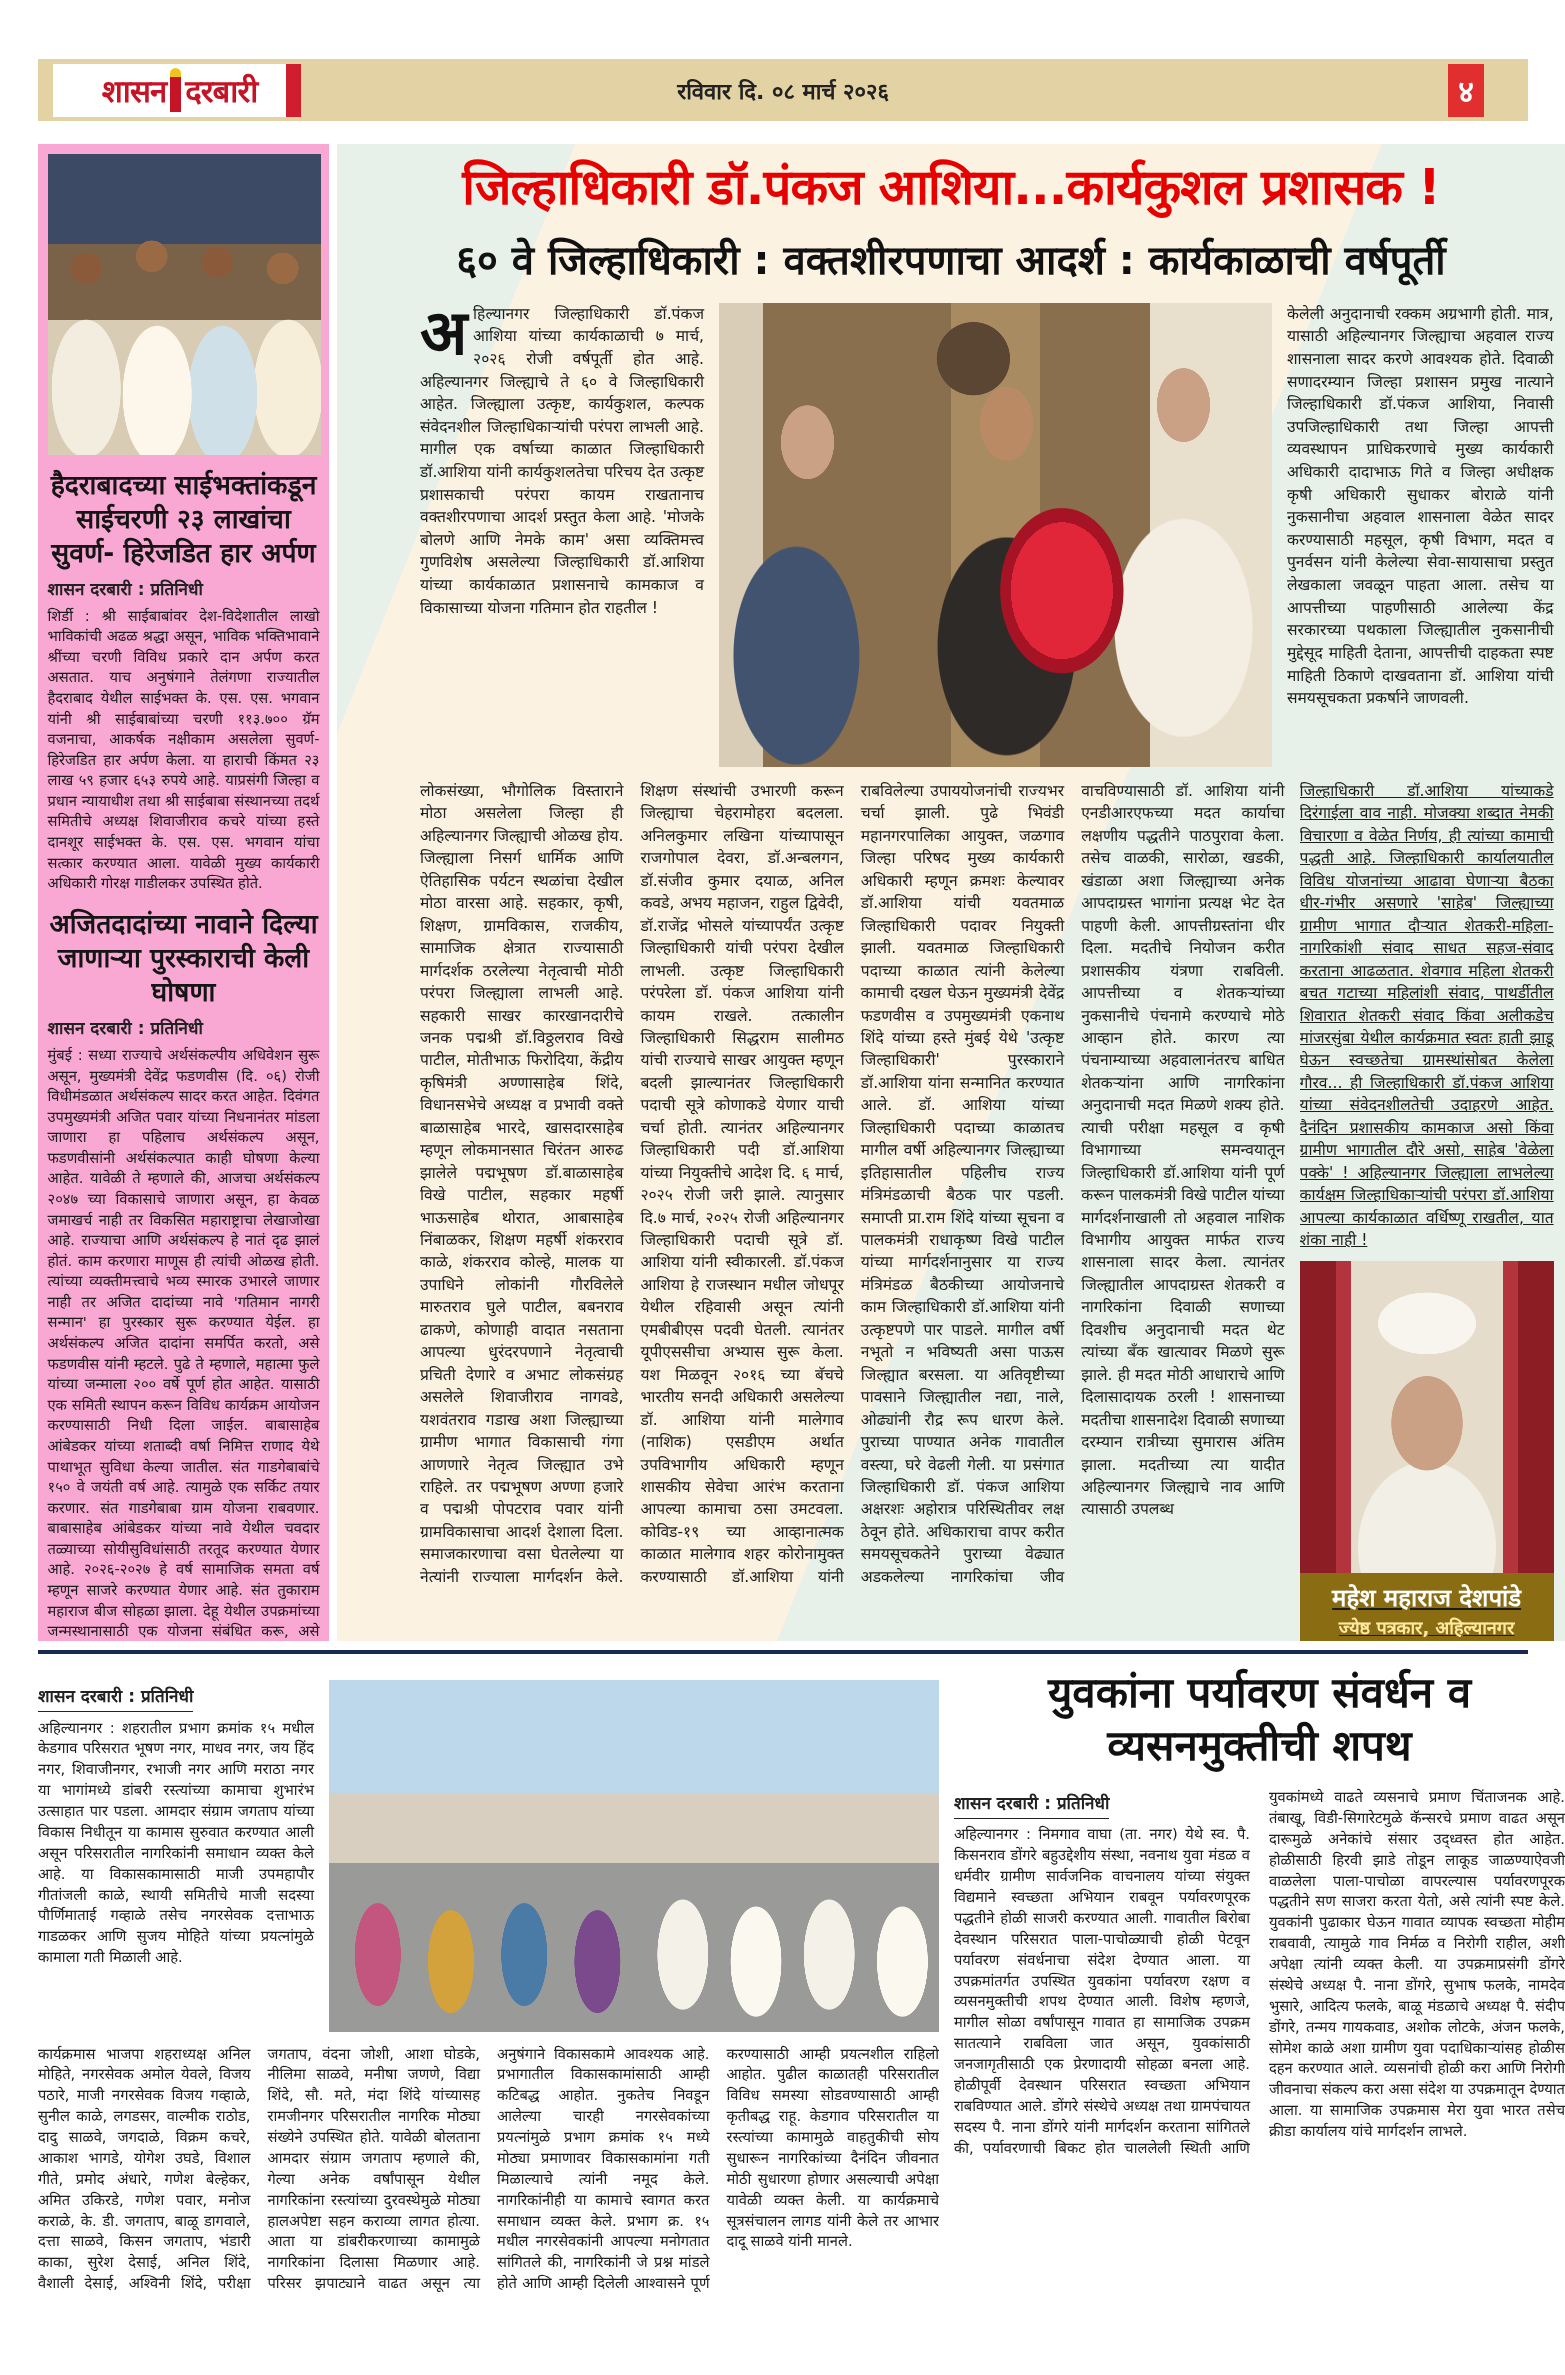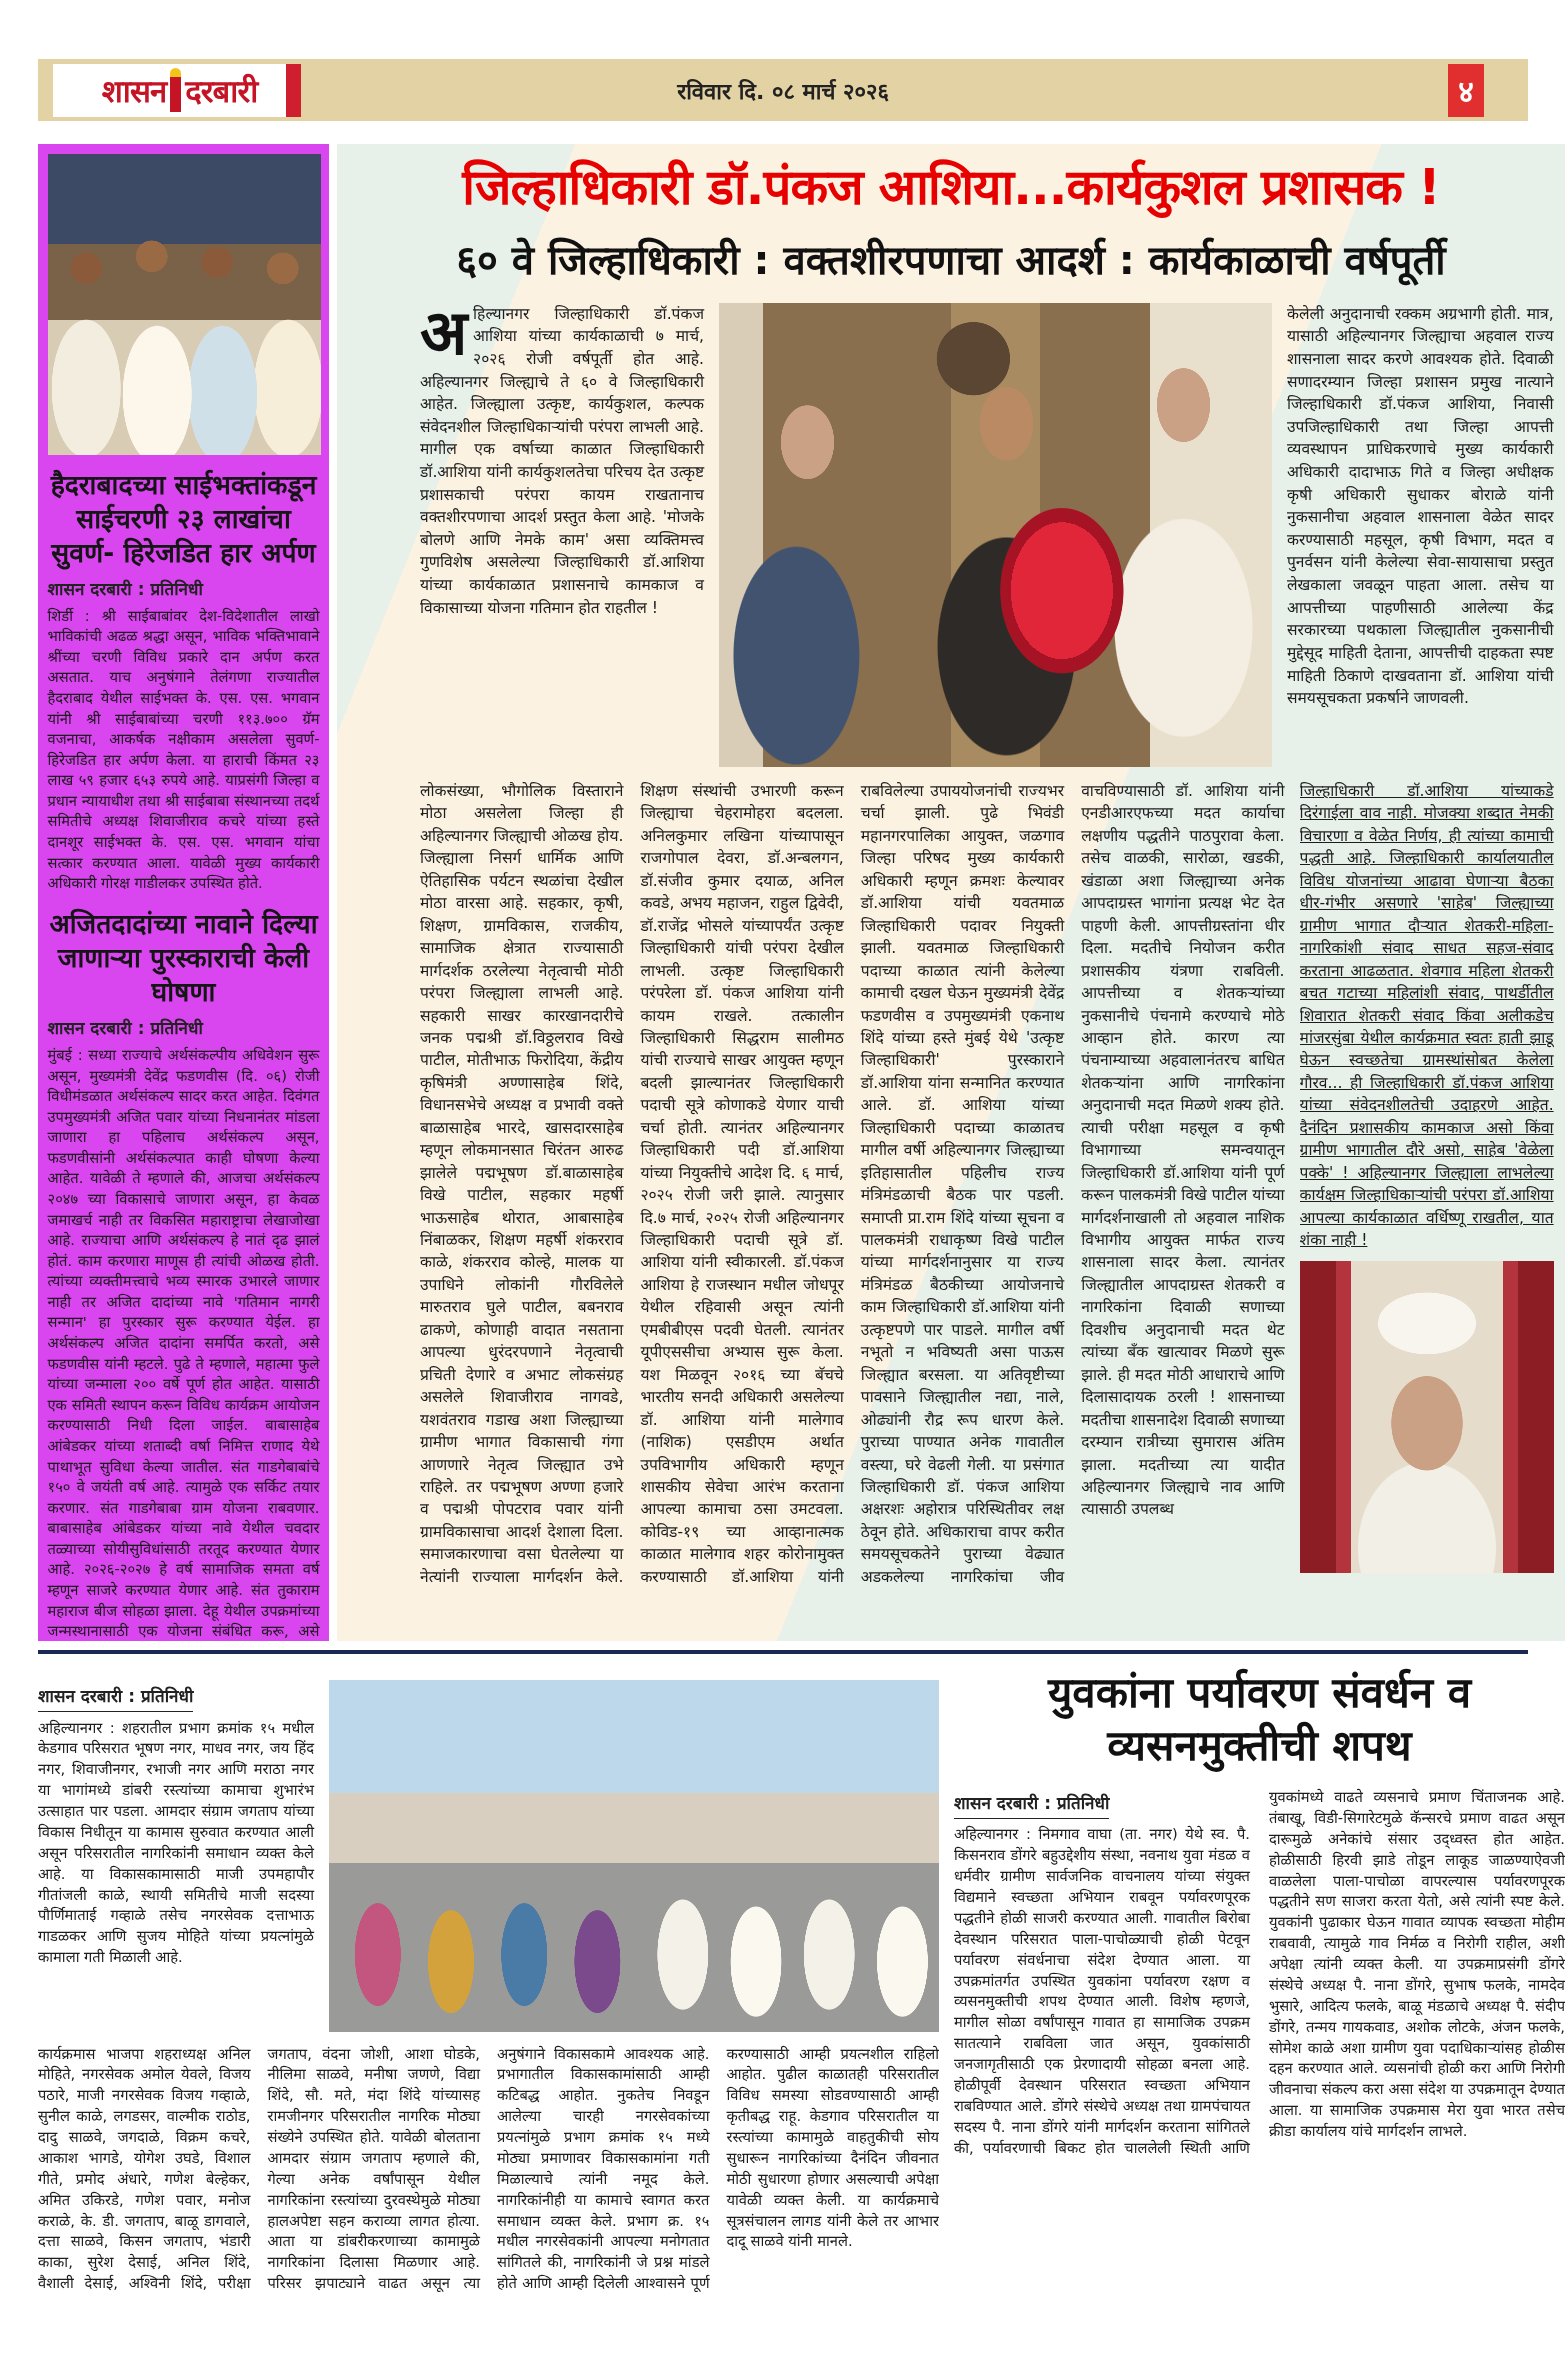--- a/index.html
+++ b/index.html
@@ -11,21 +11,21 @@
             display:flex;align-items:center;justify-content:center;gap:3.8px;padding-left:12px;}
   .logo-text{color:#c41425;font-weight:bold;font-size:31px;letter-spacing:-0.9px;}
   .minar{width:11.4px;height:44px;border-radius:5.7px 5.7px 0 0;
          background:linear-gradient(#f2c318 0 8.5px,#c41425 8.5px 100%);}
   .mast-stripe{position:absolute;left:248px;top:4.7px;width:15px;height:53px;background:#cf1f2e;}
   .mast-date{position:absolute;left:0;top:0;width:100%;height:100%;display:flex;
              align-items:center;justify-content:center;font-size:22px;font-weight:bold;color:#222;}
   .page-num{position:absolute;right:44px;top:4.7px;width:36px;height:53px;background:#e12f2f;
             color:#ffffff;font-size:30px;font-weight:bold;display:flex;align-items:center;justify-content:center;}
   
-  .sidebar{position:absolute;left:38px;top:144px;width:291px;height:1497px;background:#d946ef;
+  .sidebar{position:absolute;left:38px;top:144px;width:291px;height:1497px;background:#f9a8d4;
            padding:9.5px;box-sizing:border-box;overflow:hidden;}
   .photo{position:relative;overflow:hidden;}
   .ph-temple{width:273px;height:301px;background:
       radial-gradient(32px 32px at 14% 38%,#8a5a3a 0 49%,transparent 50%),
       radial-gradient(32px 32px at 38% 34%,#9a6a44 0 49%,transparent 50%),
       radial-gradient(32px 32px at 62% 36%,#8a5a3a 0 49%,transparent 50%),
       radial-gradient(32px 32px at 86% 38%,#9a6a44 0 49%,transparent 50%),
       radial-gradient(57px 114px at 14% 78%,#f3ede0 0 60%,transparent 61%),
       radial-gradient(57px 114px at 40% 80%,#fdf6ea 0 60%,transparent 61%),
       radial-gradient(57px 114px at 64% 80%,#cfe0e8 0 60%,transparent 61%),
@@ -128,20 +128,24 @@
         <span class="dropcap">अ</span><span>हिल्यानगर जिल्हाधिकारी डॉ.पंकज आशिया यांच्या कार्यकाळाची ७ मार्च, २०२६ रोजी वर्षपूर्ती होत आहे. अहिल्यानगर जिल्ह्याचे ते ६० वे जिल्हाधिकारी आहेत. जिल्ह्याला उत्कृष्ट, कार्यकुशल, कल्पक संवेदनशील जिल्हाधिकाऱ्यांची परंपरा लाभली आहे. मागील एक वर्षाच्या काळात जिल्हाधिकारी डॉ.आशिया यांनी कार्यकुशलतेचा परिचय देत उत्कृष्ट प्रशासकाची परंपरा कायम राखतानाच वक्तशीरपणाचा आदर्श प्रस्तुत केला आहे. 'मोजके बोलणे आणि नेमके काम' असा व्यक्तिमत्त्व गुणविशेष असलेल्या जिल्हाधिकारी डॉ.आशिया यांच्या कार्यकाळात प्रशासनाचे कामकाज व विकासाच्या योजना गतिमान होत राहतील !</span>
       </div>
       <div class="photo ph-office"></div>
       <div class="rtop">केलेली अनुदानाची रक्कम अग्रभागी होती. मात्र, यासाठी अहिल्यानगर जिल्ह्याचा अहवाल राज्य शासनाला सादर करणे आवश्यक होते. दिवाळी सणादरम्यान जिल्हा प्रशासन प्रमुख नात्याने जिल्हाधिकारी डॉ.पंकज आशिया, निवासी उपजिल्हाधिकारी तथा जिल्हा आपत्ती व्यवस्थापन प्राधिकरणाचे मुख्य कार्यकारी अधिकारी दादाभाऊ गिते व जिल्हा अधीक्षक कृषी अधिकारी सुधाकर बोराळे यांनी नुकसानीचा अहवाल शासनाला वेळेत सादर करण्यासाठी महसूल, कृषी विभाग, मदत व पुनर्वसन यांनी केलेल्या सेवा-सायासाचा प्रस्तुत लेखकाला जवळून पाहता आला. तसेच या आपत्तीच्या पाहणीसाठी आलेल्या केंद्र सरकारच्या पथकाला जिल्ह्यातील नुकसानीची मुद्देसूद माहिती देताना, आपत्तीची दाहकता स्पष्ट माहिती ठिकाणे दाखवताना डॉ. आशिया यांची समयसूचकता प्रकर्षाने जाणवली.</div>
     </div>
     <div class="rowb">
       <div class="bodycols">लोकसंख्या, भौगोलिक विस्ताराने मोठा असलेला जिल्हा ही अहिल्यानगर जिल्ह्याची ओळख होय. जिल्ह्याला निसर्ग धार्मिक आणि ऐतिहासिक पर्यटन स्थळांचा देखील मोठा वारसा आहे. सहकार, कृषी, शिक्षण, ग्रामविकास, राजकीय, सामाजिक क्षेत्रात राज्यासाठी मार्गदर्शक ठरलेल्या नेतृत्वाची मोठी परंपरा जिल्ह्याला लाभली आहे. सहकारी साखर कारखानदारीचे जनक पद्मश्री डॉ.विठ्ठलराव विखे पाटील, मोतीभाऊ फिरोदिया, केंद्रीय कृषिमंत्री अण्णासाहेब शिंदे, विधानसभेचे अध्यक्ष व प्रभावी वक्ते बाळासाहेब भारदे, खासदारसाहेब म्हणून लोकमानसात चिरंतन आरुढ झालेले पद्मभूषण डॉ.बाळासाहेब विखे पाटील, सहकार महर्षी भाऊसाहेब थोरात, आबासाहेब निंबाळकर, शिक्षण महर्षी शंकरराव काळे, शंकरराव कोल्हे, मालक या उपाधिने लोकांनी गौरविलेले मारुतराव घुले पाटील, बबनराव ढाकणे, कोणाही वादात नसताना आपल्या धुरंदरपणाने नेतृत्वाची प्रचिती देणारे व अभाट लोकसंग्रह असलेले शिवाजीराव नागवडे, यशवंतराव गडाख अशा जिल्ह्याच्या ग्रामीण भागात विकासाची गंगा आणणारे नेतृत्व जिल्ह्यात उभे राहिले. तर पद्मभूषण अण्णा हजारे व पद्मश्री पोपटराव पवार यांनी ग्रामविकासाचा आदर्श देशाला दिला. समाजकारणाचा वसा घेतलेल्या या नेत्यांनी राज्याला मार्गदर्शन केले. शिक्षण संस्थांची उभारणी करून जिल्ह्याचा चेहरामोहरा बदलला. अनिलकुमार लखिना यांच्यापासून राजगोपाल देवरा, डॉ.अन्बलगन, डॉ.संजीव कुमार दयाळ, अनिल कवडे, अभय महाजन, राहुल द्विवेदी, डॉ.राजेंद्र भोसले यांच्यापर्यंत उत्कृष्ट जिल्हाधिकारी यांची परंपरा देखील लाभली. उत्कृष्ट जिल्हाधिकारी परंपरेला डॉ. पंकज आशिया यांनी कायम राखले. तत्कालीन जिल्हाधिकारी सिद्धराम सालीमठ यांची राज्याचे साखर आयुक्त म्हणून बदली झाल्यानंतर जिल्हाधिकारी पदाची सूत्रे कोणाकडे येणार याची चर्चा होती. त्यानंतर अहिल्यानगर जिल्हाधिकारी पदी डॉ.आशिया यांच्या नियुक्तीचे आदेश दि. ६ मार्च, २०२५ रोजी जरी झाले. त्यानुसार दि.७ मार्च, २०२५ रोजी अहिल्यानगर जिल्हाधिकारी पदाची सूत्रे डॉ. आशिया यांनी स्वीकारली. डॉ.पंकज आशिया हे राजस्थान मधील जोधपूर येथील रहिवासी असून त्यांनी एमबीबीएस पदवी घेतली. त्यानंतर यूपीएससीचा अभ्यास सुरू केला. यश मिळवून २०१६ च्या बॅचचे भारतीय सनदी अधिकारी असलेल्या डॉ. आशिया यांनी मालेगाव (नाशिक) एसडीएम अर्थात उपविभागीय अधिकारी म्हणून शासकीय सेवेचा आरंभ करताना आपल्या कामाचा ठसा उमटवला. कोविड-१९ च्या आव्हानात्मक काळात मालेगाव शहर कोरोनामुक्त करण्यासाठी डॉ.आशिया यांनी राबविलेल्या उपाययोजनांची राज्यभर चर्चा झाली. पुढे भिवंडी महानगरपालिका आयुक्त, जळगाव जिल्हा परिषद मुख्य कार्यकारी अधिकारी म्हणून क्रमशः केल्यावर डॉ.आशिया यांची यवतमाळ जिल्हाधिकारी पदावर नियुक्ती झाली. यवतमाळ जिल्हाधिकारी पदाच्या काळात त्यांनी केलेल्या कामाची दखल घेऊन मुख्यमंत्री देवेंद्र फडणवीस व उपमुख्यमंत्री एकनाथ शिंदे यांच्या हस्ते मुंबई येथे 'उत्कृष्ट जिल्हाधिकारी' पुरस्काराने डॉ.आशिया यांना सन्मानित करण्यात आले. डॉ. आशिया यांच्या जिल्हाधिकारी पदाच्या काळातच मागील वर्षी अहिल्यानगर जिल्ह्याच्या इतिहासातील पहिलीच राज्य मंत्रिमंडळाची बैठक पार पडली. समाप्ती प्रा.राम शिंदे यांच्या सूचना व पालकमंत्री राधाकृष्ण विखे पाटील यांच्या मार्गदर्शनानुसार या राज्य मंत्रिमंडळ बैठकीच्या आयोजनाचे काम जिल्हाधिकारी डॉ.आशिया यांनी उत्कृष्टपणे पार पाडले. मागील वर्षी नभूतो न भविष्यती असा पाऊस जिल्ह्यात बरसला. या अतिवृष्टीच्या पावसाने जिल्ह्यातील नद्या, नाले, ओढ्यांनी रौद्र रूप धारण केले. पुराच्या पाण्यात अनेक गावातील वस्त्या, घरे वेढली गेली. या प्रसंगात जिल्हाधिकारी डॉ. पंकज आशिया अक्षरशः अहोरात्र परिस्थितीवर लक्ष ठेवून होते. अधिकाराचा वापर करीत समयसूचकतेने पुराच्या वेढ्यात अडकलेल्या नागरिकांचा जीव वाचविण्यासाठी डॉ. आशिया यांनी एनडीआरएफच्या मदत कार्याचा लक्षणीय पद्धतीने पाठपुरावा केला. तसेच वाळकी, सारोळा, खडकी, खंडाळा अशा जिल्ह्याच्या अनेक आपदाग्रस्त भागांना प्रत्यक्ष भेट देत पाहणी केली. आपत्तीग्रस्तांना धीर दिला. मदतीचे नियोजन करीत प्रशासकीय यंत्रणा राबविली. आपत्तीच्या व शेतकऱ्यांच्या नुकसानीचे पंचनामे करण्याचे मोठे आव्हान होते. कारण त्या पंचनाम्याच्या अहवालानंतरच बाधित शेतकऱ्यांना आणि नागरिकांना अनुदानाची मदत मिळणे शक्य होते. त्याची परीक्षा महसूल व कृषी विभागाच्या समन्वयातून जिल्हाधिकारी डॉ.आशिया यांनी पूर्ण करून पालकमंत्री विखे पाटील यांच्या मार्गदर्शनाखाली तो अहवाल नाशिक विभागीय आयुक्त मार्फत राज्य शासनाला सादर केला. त्यानंतर जिल्ह्यातील आपदाग्रस्त शेतकरी व नागरिकांना दिवाळी सणाच्या दिवशीच अनुदानाची मदत थेट त्यांच्या बँक खात्यावर मिळणे सुरू झाले. ही मदत मोठी आधाराचे आणि दिलासादायक ठरली ! शासनाच्या मदतीचा शासनादेश दिवाळी सणाच्या दरम्यान रात्रीच्या सुमारास अंतिम झाला. मदतीच्या त्या यादीत अहिल्यानगर जिल्ह्याचे नाव आणि त्यासाठी उपलब्ध</div>
       <div class="rstack">
         <div class="rmid">जिल्हाधिकारी डॉ.आशिया यांच्याकडे दिरंगाईला वाव नाही. मोजक्या शब्दात नेमकी विचारणा व वेळेत निर्णय, ही त्यांच्या कामाची पद्धती आहे. जिल्हाधिकारी कार्यालयातील विविध योजनांच्या आढावा घेणाऱ्या बैठका धीर-गंभीर असणारे 'साहेब' जिल्ह्याच्या ग्रामीण भागात दौऱ्यात शेतकरी-महिला-नागरिकांशी संवाद साधत सहज-संवाद करताना आढळतात. शेवगाव महिला शेतकरी बचत गटाच्या महिलांशी संवाद, पाथर्डीतील शिवारात शेतकरी संवाद किंवा अलीकडेच मांजरसुंबा येथील कार्यक्रमात स्वतः हाती झाडू घेऊन स्वच्छतेचा ग्रामस्थांसोबत केलेला गौरव... ही जिल्हाधिकारी डॉ.पंकज आशिया यांच्या संवेदनशीलतेची उदाहरणे आहेत. दैनंदिन प्रशासकीय कामकाज असो किंवा ग्रामीण भागातील दौरे असो, साहेब 'वेळेला पक्के' ! अहिल्यानगर जिल्ह्याला लाभलेल्या कार्यक्षम जिल्हाधिकाऱ्यांची परंपरा डॉ.आशिया आपल्या कार्यकाळात वर्धिष्णू राखतील, यात शंका नाही !</div>
         <div class="photo ph-portrait"></div>
+        <div class="cap-box">
+          <div class="cap-name">महेश महाराज देशपांडे</div>
+          <div class="cap-role">ज्येष्ठ पत्रकार, अहिल्यानगर</div>
+        </div>
       </div>
     </div>
   </div>
 
   <div class="sep"></div>
 
   <div class="botleft">
     <div class="bl-row">
       <div class="bl-intro">
         <div class="byline rule">शासन दरबारी : प्रतिनिधी</div>

